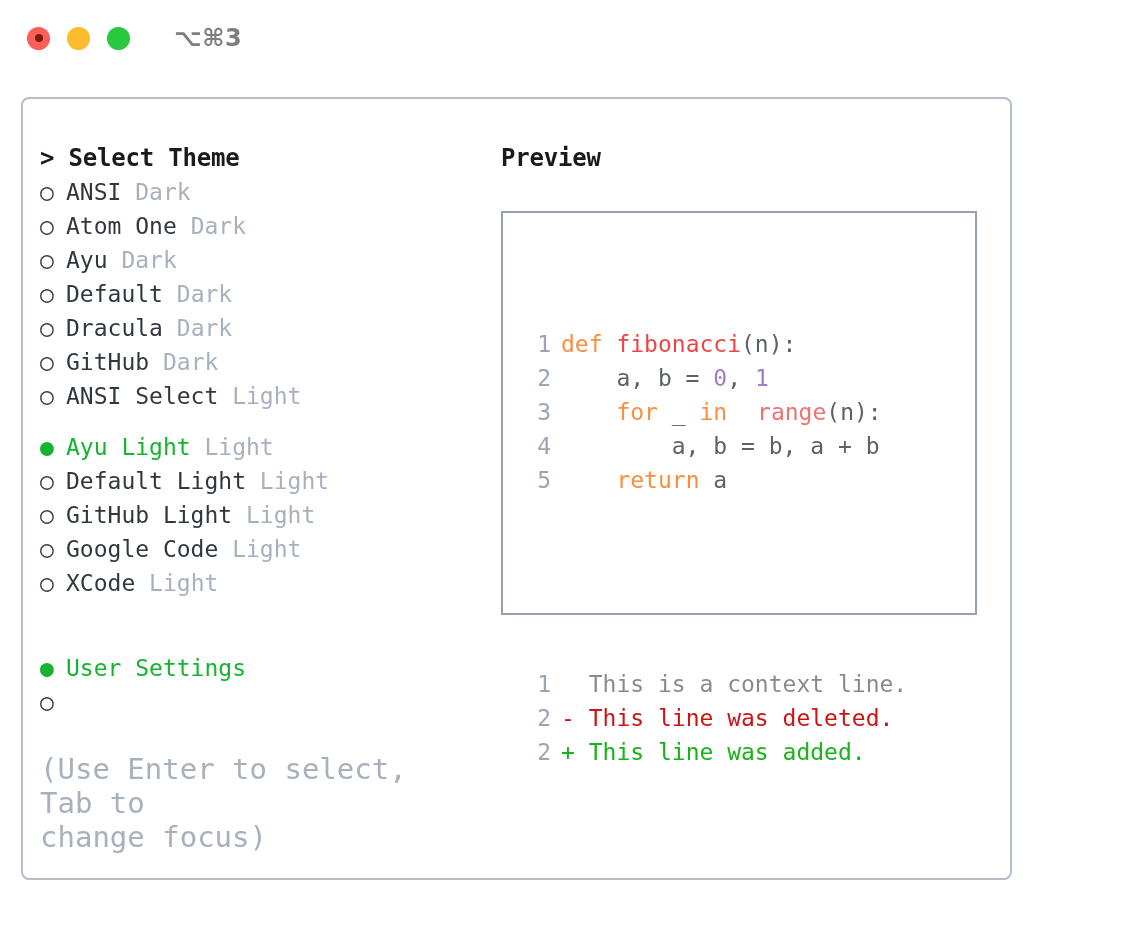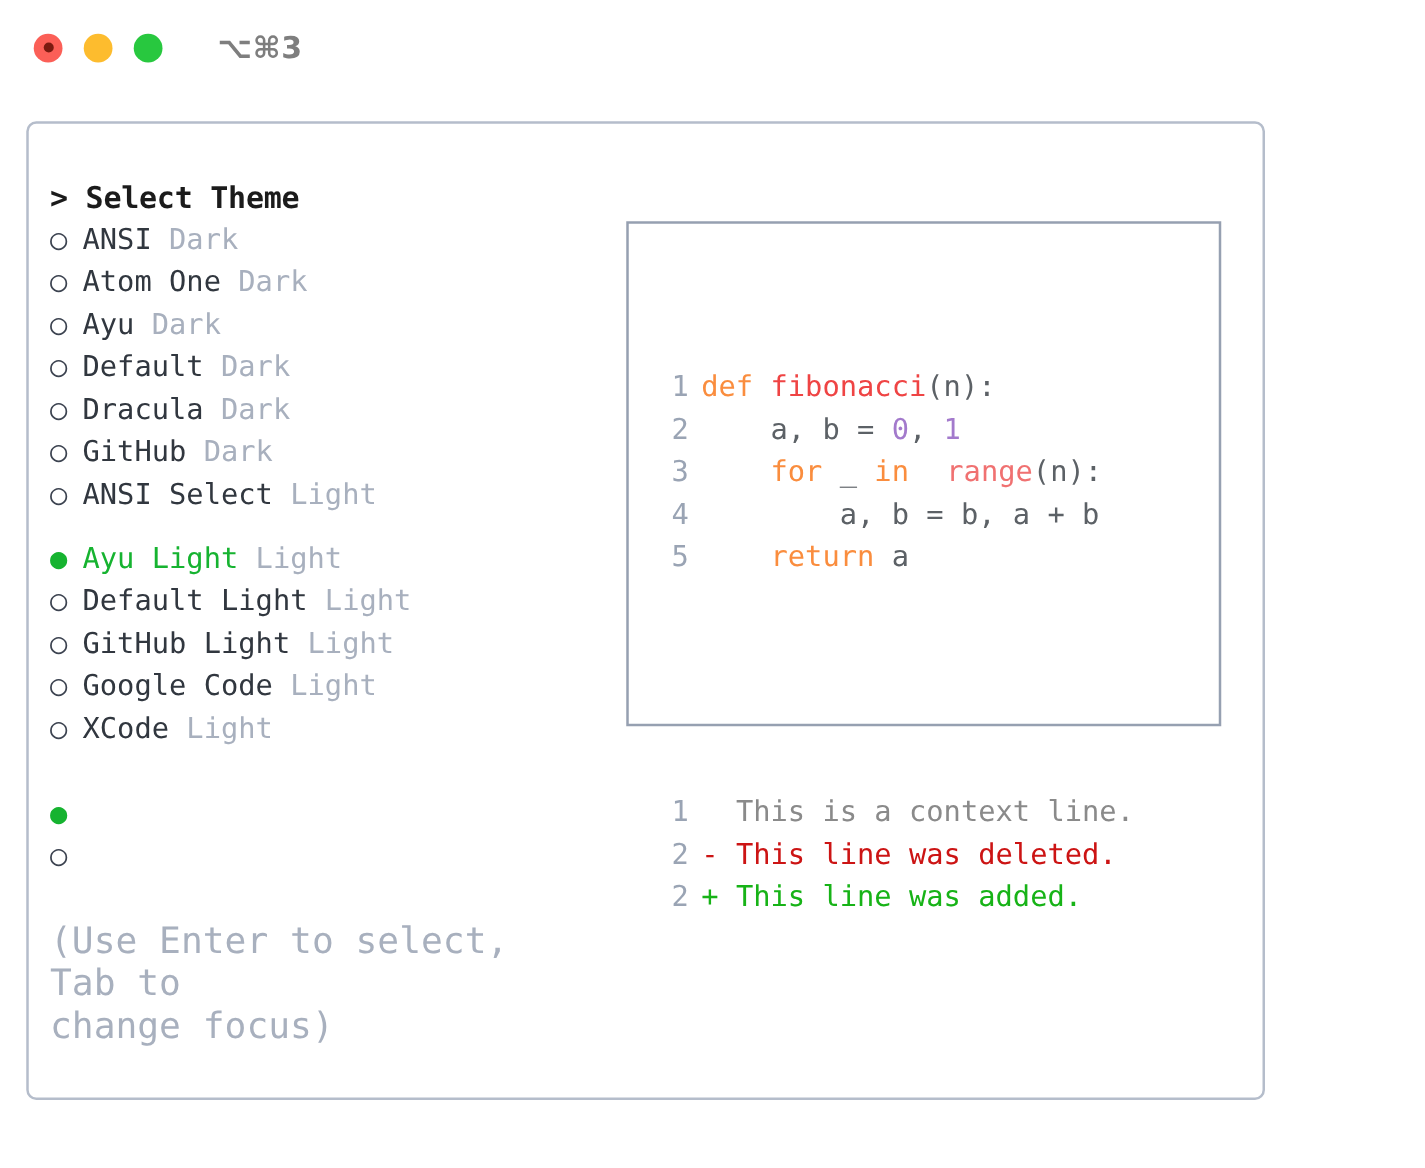--- a/index.html
+++ b/index.html
@@ -224,31 +224,32 @@
             <div class="opt-row selected"><span class="marker sel">●</span><span class="opt-name">Ayu Light</span><span class="opt-kind"> Light</span></div>
             <div class="opt-row"><span class="marker">○</span><span class="opt-name">Default Light</span><span class="opt-kind"> Light</span></div>
             <div class="opt-row"><span class="marker">○</span><span class="opt-name">GitHub Light</span><span class="opt-kind"> Light</span></div>
             <div class="opt-row"><span class="marker">○</span><span class="opt-name">Google Code</span><span class="opt-kind"> Light</span></div>
             <div class="opt-row"><span class="marker">○</span><span class="opt-name">XCode</span><span class="opt-kind"> Light</span></div>
           </div>
 
         <div class="spacer-lg"></div>
 
         <div id="apply-list">
-            <div class="opt-row selected"><span class="marker sel">●</span></div>
+            <div class="opt-row selected"><span class="marker sel">●</span><span class="opt-name">User Settings</span></div>
             <div class="opt-row"><span class="marker">○</span></div>
           </div>
 
         <div class="spacer-md"></div>
 
         <div class="hint">(Use Enter to select, Tab to
 change focus)</div>
       </div>
 
       <div class="right-col">
+        <div class="preview-title">Preview</div>
         <div class="preview-box">
           <div class="code">
             <div id="code-block"><div class="code-line"><span class="lnum">1</span><span><span class="tok-kw">def </span><span class="tok-fn">fibonacci</span><span class="tok-plain">(n):</span></span></div><div class="code-line"><span class="lnum">2</span><span><span class="tok-plain">    a, b = </span><span class="tok-num">0</span><span class="tok-plain">, </span><span class="tok-num">1</span></span></div><div class="code-line"><span class="lnum">3</span><span><span class="tok-plain">    </span><span class="tok-kw">for</span><span class="tok-plain"> _ </span><span class="tok-kw">in</span><span class="tok-plain"> </span><span class="tok-builtin">range</span><span class="tok-plain">(n):</span></span></div><div class="code-line"><span class="lnum">4</span><span><span class="tok-plain">        a, b = b, a + b</span></span></div><div class="code-line"><span class="lnum">5</span><span><span class="tok-plain">    </span><span class="tok-kw">return</span><span class="tok-plain"> a</span></span></div></div>
             <div class="blankline"></div>
             <div id="diff-block"><div class="code-line"><span class="lnum">1</span><span class="diff-ctx">  </span><span class="diff-ctx">This is a context line.</span></div><div class="code-line"><span class="lnum">2</span><span class="diff-del">- </span><span class="diff-del">This line was deleted.</span></div><div class="code-line"><span class="lnum">2</span><span class="diff-add">+ </span><span class="diff-add">This line was added.</span></div></div>
           </div>
         </div>
       </div>
 
     </div>

